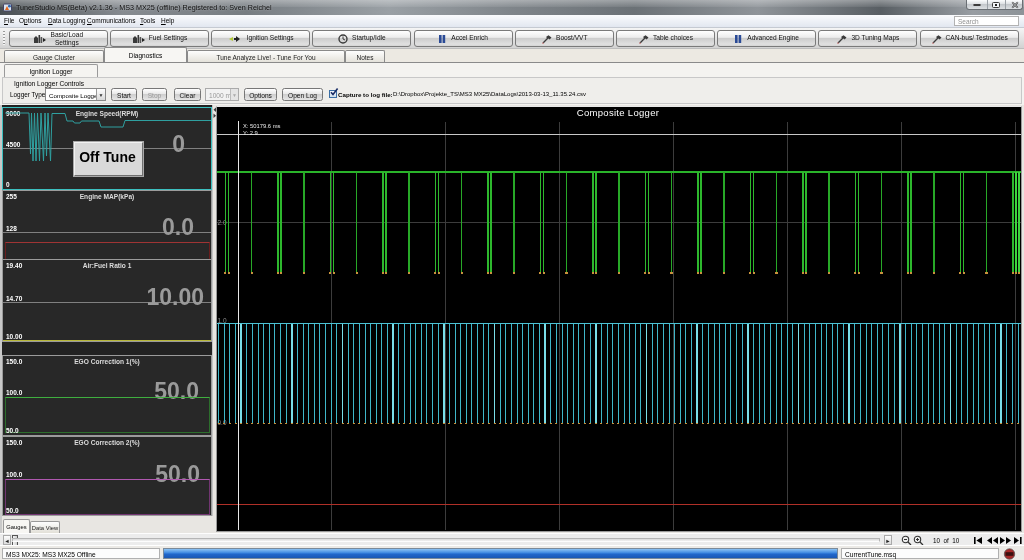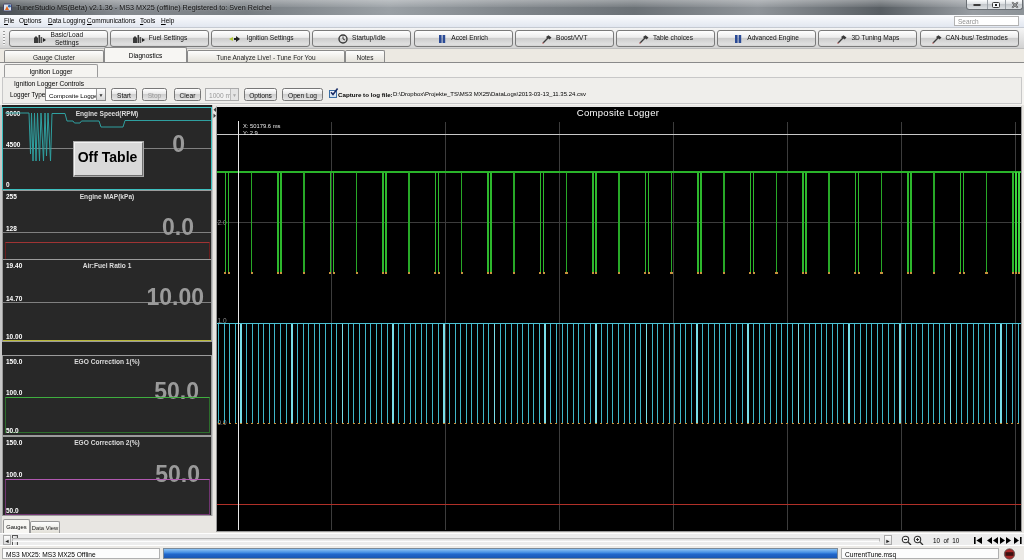--- a/index.html
+++ b/index.html
@@ -173,21 +173,21 @@
     <div style="position:absolute;left:2px;top:2px;width:210px;height:83px;background:#282828;border:1px solid #3cc0c0;box-sizing:border-box">
 <div style="position:absolute;left:0;right:0;top:1.5px;text-align:center;font-size:6.6px;font-weight:bold;color:#dcdcdc">Engine Speed(RPM)</div>
 <div style="position:absolute;left:3px;top:1.5px;font-size:6.5px;font-weight:bold;color:#fff">9000</div>
 <div style="position:absolute;left:3px;top:33px;font-size:6.5px;font-weight:bold;color:#fff">4500</div>
 <div style="position:absolute;left:0px;top:39.5px;width:208px;height:1px;background:#808080"></div>
 <svg width="208" height="81" style="position:absolute;left:0;top:0">
 <polyline points="2,5 26,5 27.5,46 28.5,5 30,53 31.5,5 33,53 34.5,5 36.5,53 38,5 40.5,53 42,5 43.5,48 45,5 47.5,53 49,5.5 62,5.5 64,13 70,13 71.5,15 77,15 78.5,13 96,13 98,19 120,19 122,12.5 208,12.5" fill="none" stroke="#2fa0a0" stroke-width="1"></polyline>
 </svg>
 <div style="position:absolute;right:26px;top:25px;font-size:23px;font-weight:bold;color:#9a9a9a;line-height:1">0</div>
 <div style="position:absolute;left:71px;top:34px;width:67px;height:32px;background:#d9d9d9;border-top:1px solid #f2f2f2;border-left:1px solid #f2f2f2;border-right:1px solid #707070;border-bottom:1px solid #707070;box-shadow:0 0 0 1px #a8a8a8"></div>
-<div style="position:absolute;left:71px;top:41px;width:67px;text-align:center;font-size:14px;font-weight:bold;color:#000">Off Table</div>
+<div style="position:absolute;left:71px;top:41px;width:67px;text-align:center;font-size:14px;font-weight:bold;color:#000">Off Tune</div>
 <div style="position:absolute;left:3px;bottom:1.5px;font-size:6.5px;font-weight:bold;color:#fff">0</div>
 </div>
     <div style="position:absolute;left:2px;top:85px;width:210px;height:82px;background:#282828;border:1px solid #9b9b9b;box-sizing:border-box">
 <div style="position:absolute;left:0;right:0;top:1.5px;text-align:center;font-size:6.6px;font-weight:bold;color:#dcdcdc">Engine MAP(kPa)</div>
 <div style="position:absolute;left:3px;top:1.5px;font-size:6.5px;font-weight:bold;color:#fff">255</div>
 <div style="position:absolute;left:3px;top:34px;font-size:6.5px;font-weight:bold;color:#fff">128</div>
 <div style="position:absolute;left:0px;top:40.5px;width:208px;height:1px;background:#808080"></div>
 <div style="position:absolute;right:17px;top:25px;font-size:23px;font-weight:bold;color:#9a9a9a;line-height:1">0.0</div>
 <div style="position:absolute;left:1.5px;top:51px;width:205px;height:28.5px;border:1px solid #6b1d1d;border-top:1px solid #a03434;box-sizing:border-box"></div>
 <div style="position:absolute;left:3px;bottom:1.5px;font-size:6.5px;font-weight:bold;color:#fff">0</div>

